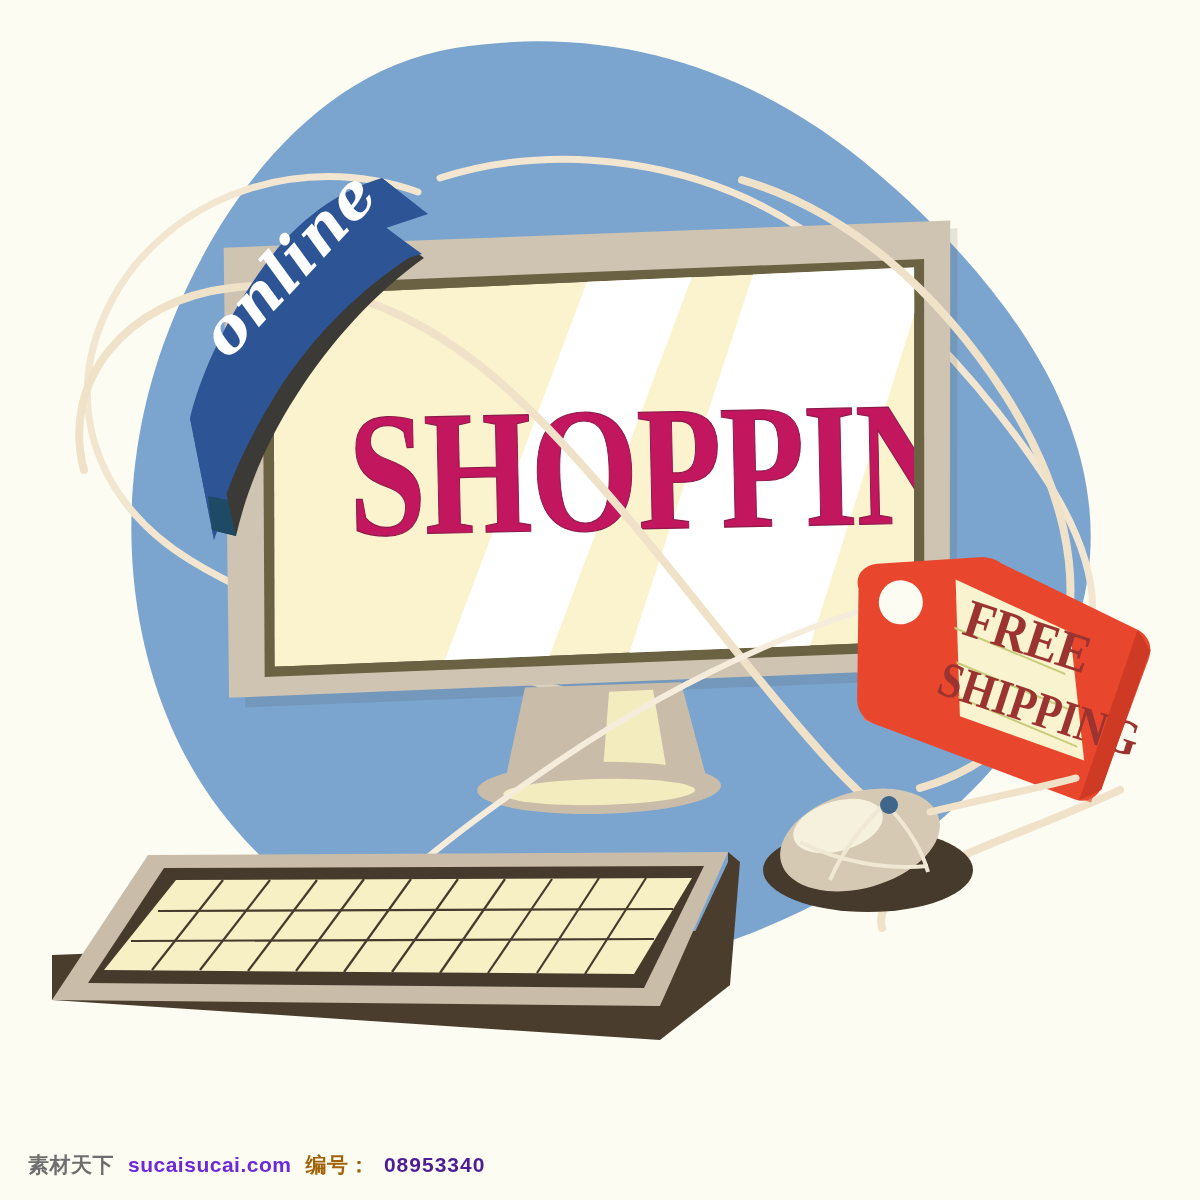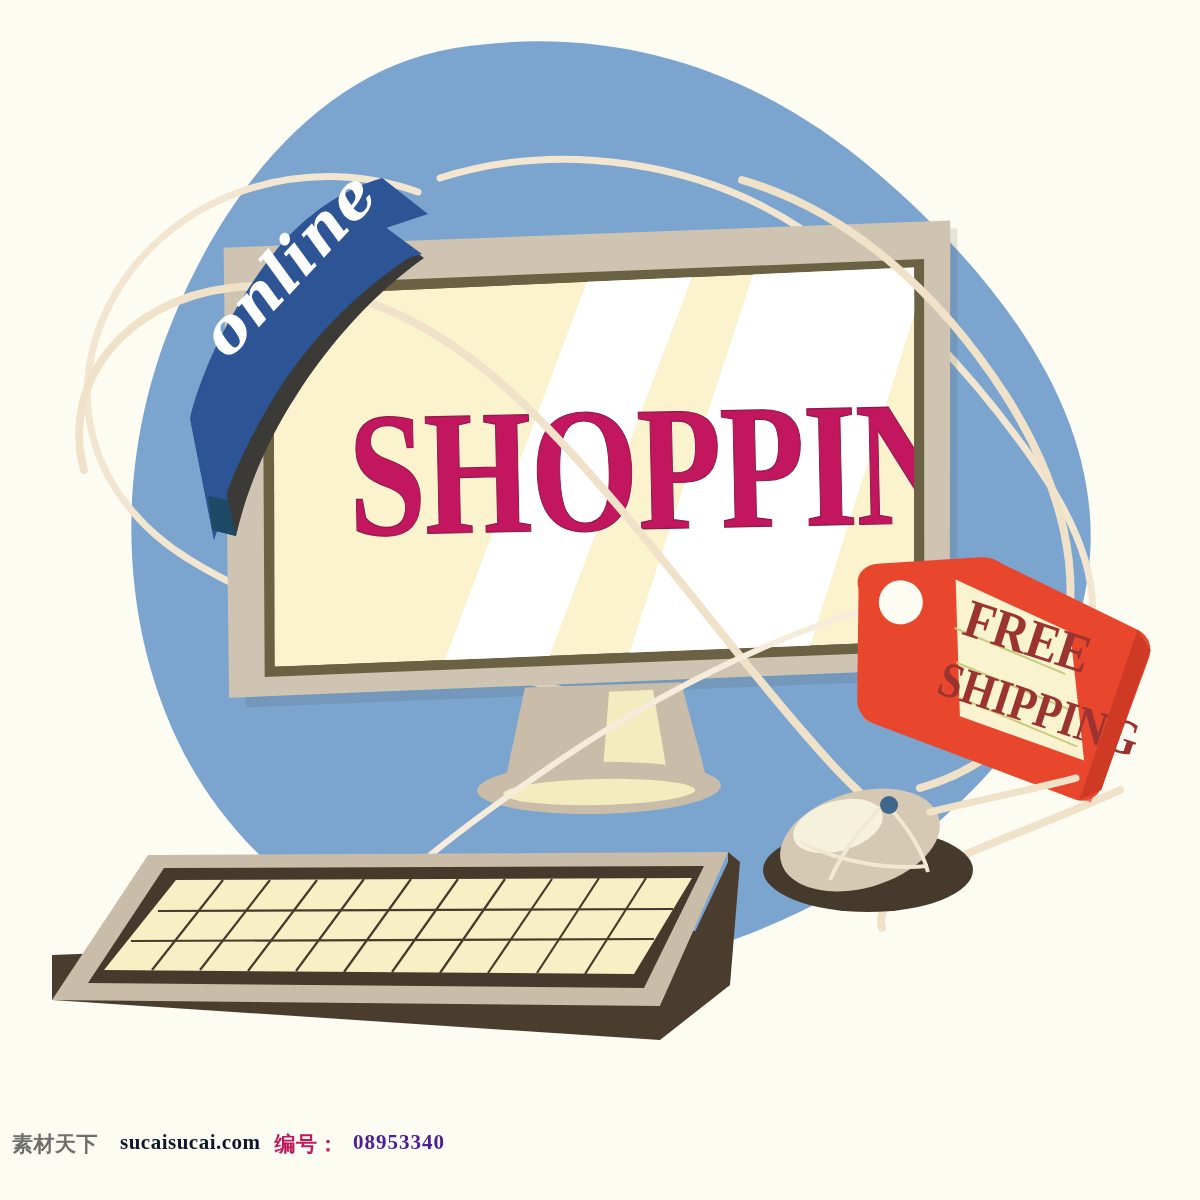--- a/index.html
+++ b/index.html
@@ -26,33 +26,34 @@
     display: block;
   }
   
   #watermark {
     position: absolute;
     left: 0;
     bottom: 0;
     width: 1200px;
     height: 70px;
     display: flex;
+    align-items: center;
     gap: 14px;
-    padding-left: 12px;
+    padding-left: 28px;
     box-sizing: border-box;
-    font-family: Liberation Serif, serif;
+    font-family: Liberation Sans, sans-serif;
     font-size: 21px;
     font-weight: bold;
     color: #6e6e6e;
     letter-spacing: 0.5px;
     background: transparent;
     user-select: none;
   }
-  #watermark .wm-site { color: #0f172a; margin-left: 8px; }
-  #watermark .wm-label { color: #be185d; }
+  #watermark .wm-site { color: #6d28d9; }
+  #watermark .wm-label { color: #a16207; }
   #watermark .wm-id { color: #4c1d95; letter-spacing: 1px; }
   .svg-text-shopping {
     font-family: "Liberation Serif", serif;
   }
   .svg-text-tag {
     font-family: "Liberation Serif", serif;
   }
   .svg-text-ribbon {
     font-family: "DejaVu Serif", serif;
   }

